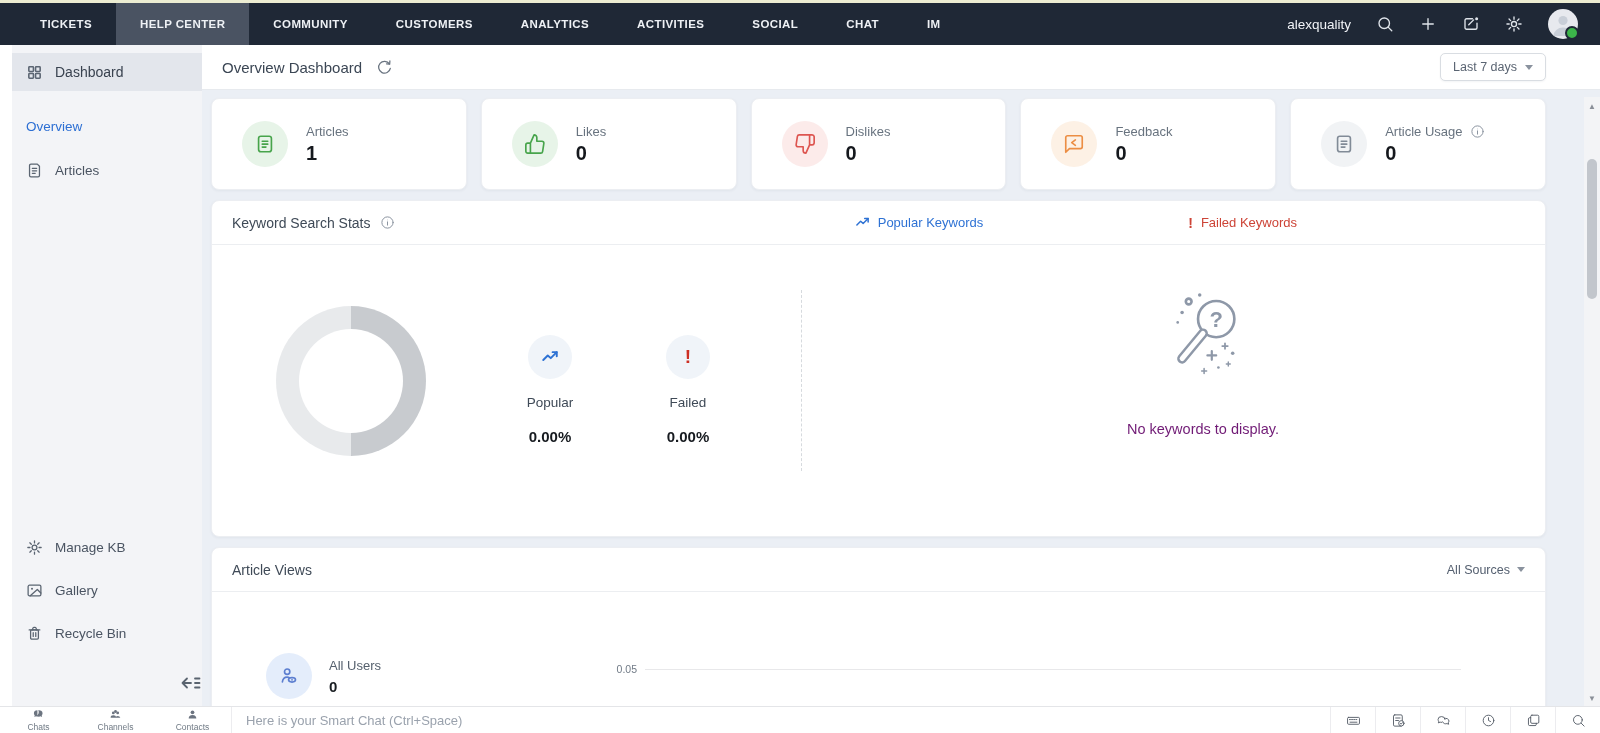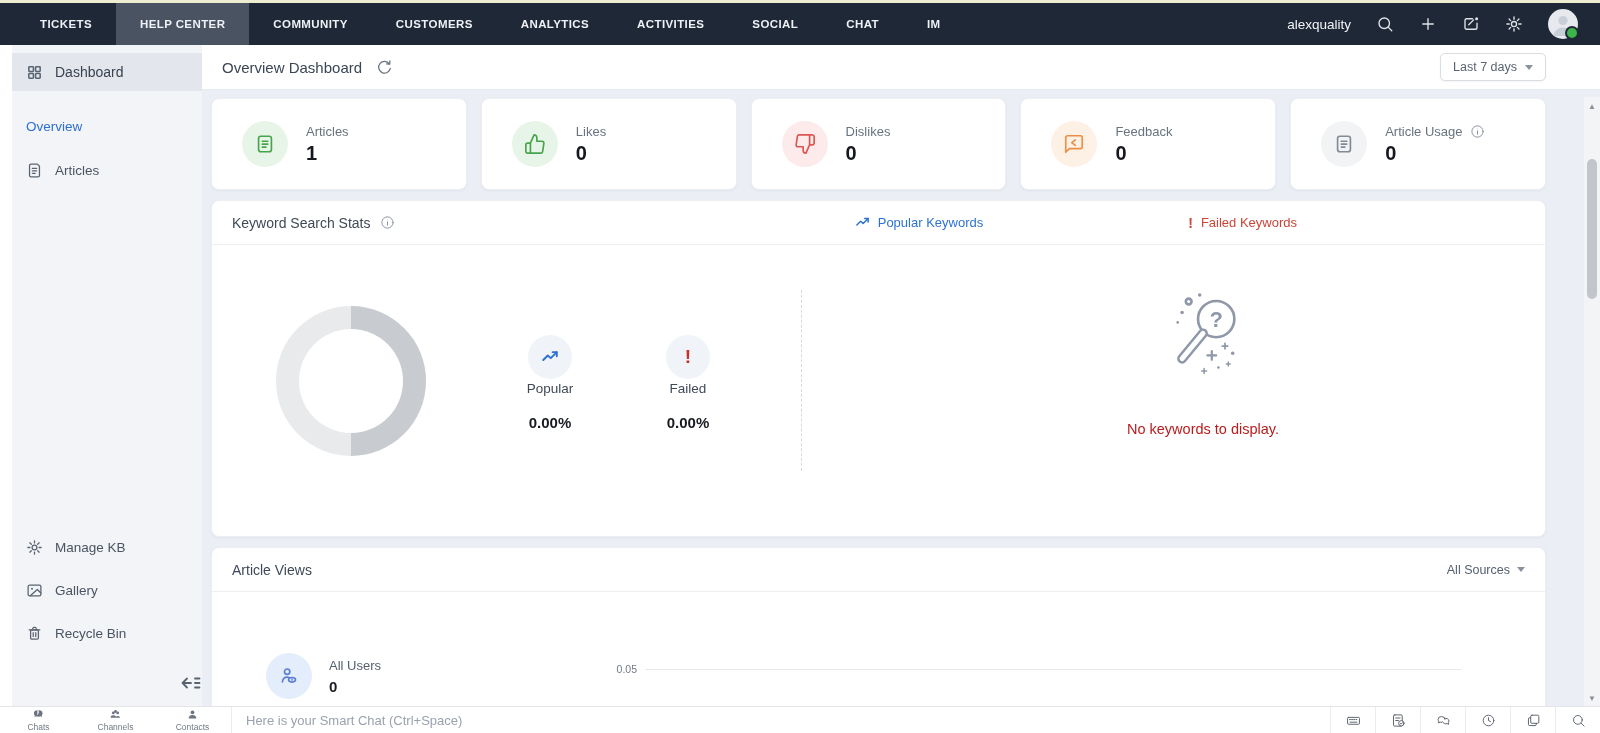--- a/index.html
+++ b/index.html
@@ -69,25 +69,25 @@
   .excl{font-weight:700;font-size:14px;}
   .kw-body{position:absolute;top:44px;left:0;right:0;bottom:0;}
   .donut{position:absolute;left:64px;top:61px;width:150px;height:150px;border-radius:50%;
     background:conic-gradient(#c8cbcf 0 50%, #e8eaec 50% 100%);}
   .donut::after{content:"";position:absolute;inset:23px;border-radius:50%;background:#fff;}
   .kw-stat{position:absolute;top:90px;width:90px;text-align:center;}
   .kw-stat.popular{left:293px;}
   .kw-stat.failed{left:431px;}
   .kw-stat-icon{width:44px;height:44px;border-radius:50%;background:#f0f4f9;margin:0 auto;display:flex;align-items:center;justify-content:center;}
   .kw-stat-icon svg{width:18px;height:18px;}
-  .kw-stat-label{margin-top:2px;font-size:13.5px;color:#3f4a57;}
+  .kw-stat-label{margin-top:16px;font-size:13.5px;color:#3f4a57;}
   .kw-stat-value{margin-top:18px;font-size:15px;font-weight:700;color:#171b20;}
   .kw-divider{position:absolute;left:589px;top:45px;bottom:65px;border-left:1px dashed #d6dade;}
   .kw-empty{position:absolute;left:831px;top:40px;width:320px;text-align:center;}
-  .kw-empty-msg{margin-top:22px;font-size:14.5px;color:#b91c1c;}
+  .kw-empty-msg{margin-top:22px;font-size:14.5px;color:#701a75;}
 
   .av-panel{margin-top:10px;height:200px;position:relative;}
   .source-btn{margin-left:auto;display:flex;align-items:center;gap:7px;font-size:12.5px;color:#556070;cursor:pointer;}
   .av-body{position:absolute;top:44px;left:0;right:0;bottom:0;}
   .av-user-icon{position:absolute;left:54px;top:61px;width:46px;height:46px;border-radius:50%;background:#e4edfb;color:#5d7fd0;display:flex;align-items:center;justify-content:center;}
   .av-user-icon svg{width:22px;height:22px;}
   .av-series-label{position:absolute;left:117px;top:66px;font-size:13px;color:#55606d;}
   .av-series-value{position:absolute;left:117px;top:86px;font-size:15px;font-weight:700;color:#191d22;}
   .av-tick{position:absolute;left:381px;top:71px;width:44px;text-align:right;font-size:10.5px;color:#707a86;}
   .av-gridline{position:absolute;left:433px;right:84px;top:77px;border-top:1px solid #e8e8ea;}

